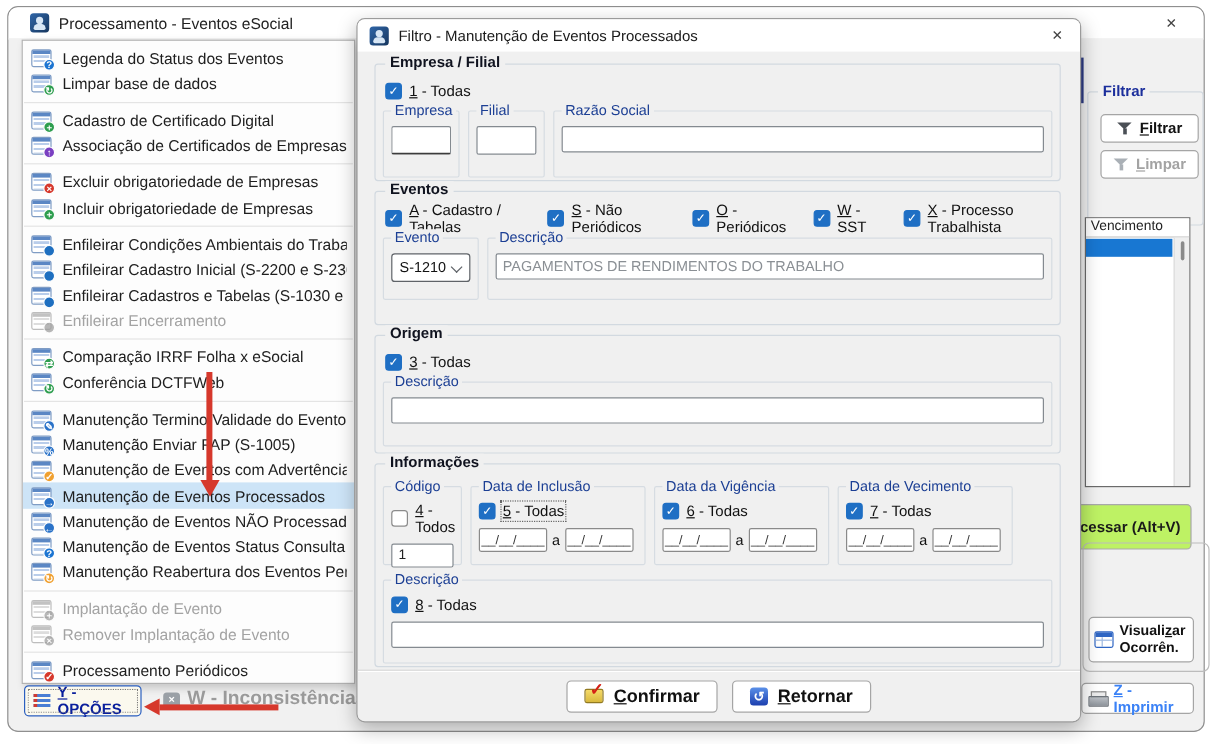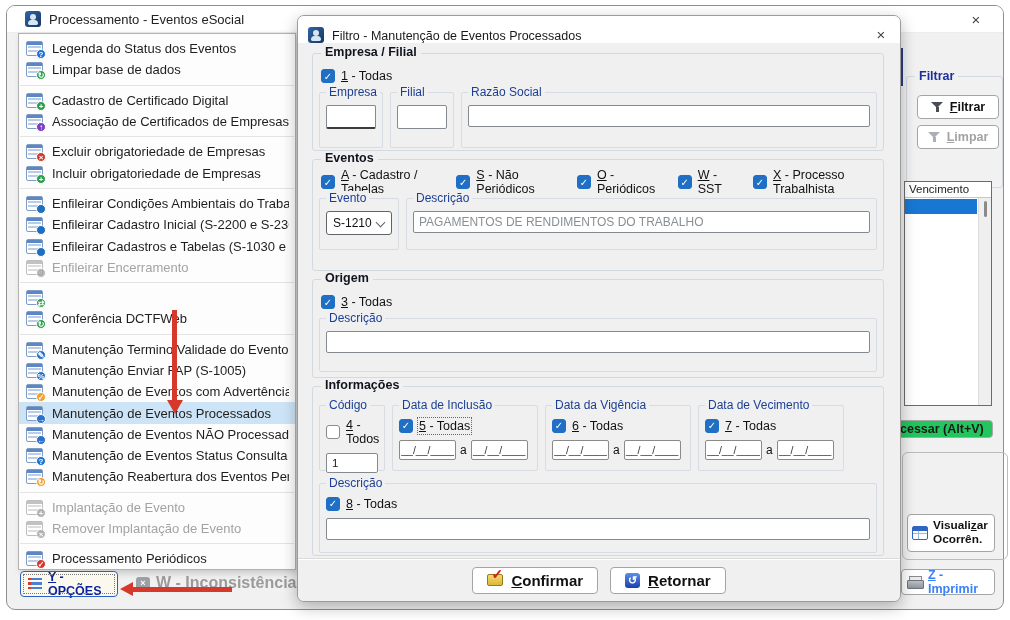--- a/index.html
+++ b/index.html
@@ -35,22 +35,22 @@
   .funnel::before { content:""; position:absolute; left:0; top:1px; border-left:6.5px solid transparent; border-right:6.5px solid transparent; border-top:6px solid #4a4f55; }
   .funnel::after  { content:""; position:absolute; left:5.5px; top:6px; width:2.5px; height:5px; background:#4a4f55; }
   .funnel.lite::before { border-top-color:#aab0b6; } .funnel.lite::after { background:#aab0b6; }
 
   .bg-grid { position:absolute; left:904px; top:181px; width:88px; height:225px; background:#fff; border:1px solid #6b6b6b; z-index:1; }
   .bg-grid .hdr { height:16px; font-size:11.5px; color:#222; padding:1px 0 0 4px; border-bottom:1px solid #c8c8c8; background:#fff; }
   .bg-grid .selrow { position:absolute; left:0; top:17px; height:15px; width:calc(100% - 14px); background:#1877d2; }
   .bg-grid .vscroll { position:absolute; right:0; top:16px; bottom:0; width:13px; background:#efefef; border-left:1px solid #dcdcdc; }
   .bg-grid .vthumb { position:absolute; left:5px; top:3px; width:3px; height:16px; background:#8a8a8a; border-radius:2px; }
 
-  .bg-processar { position:absolute; left:897px; top:420px; width:96px; height:18px; z-index:1;
-                  background:#22c55e; border:1px solid #a9a9a9; border-radius:4px; font-weight:bold; font-size:12.5px;
+  .bg-processar { position:absolute; left:897px; top:420px; width:96px; height:38px; z-index:1;
+                  background:#bef264; border:1px solid #a9a9a9; border-radius:4px; font-weight:bold; font-size:12.5px;
                   display:flex; align-items:center; padding-left:2px; overflow:hidden; white-space:nowrap; }
   .bg-vispanel { position:absolute; left:902px; top:452px; width:106px; height:108px; border:1px solid #bcbcbc; border-radius:6px; z-index:1; }
   .bg-visualizar { position:absolute; left:907px; top:514px; width:88px; height:38px; z-index:1;
                    background:#fff; border:1px solid #a5a5a5; border-radius:4px; display:flex; align-items:center; gap:5px; padding:0 4px; }
   .bg-visualizar .txt { font-weight:bold; font-size:11.8px; line-height:1.15; color:#111; }
   .ic-grid { width:16px; height:14px; border:1px solid #2f66c4; border-radius:2px; background:linear-gradient(#2f66c4 0 4px,#fff 4px); position:relative; flex:0 0 auto; }
   .ic-grid::before { content:""; position:absolute; left:0; right:0; top:6px; border-top:1px solid #9db9e2; }
   .ic-grid::after  { content:""; position:absolute; left:5px; top:4px; bottom:0; border-left:1px solid #9db9e2; }
 
   .bg-imprimir { position:absolute; left:901px; top:569px; width:94px; height:26px; z-index:1;
@@ -86,21 +86,21 @@
   .ic-opts::before { content:""; position:absolute; left:0; top:0; bottom:0; width:3px; background:repeating-linear-gradient(180deg,#d23b2f 0 2.5px,transparent 2.5px 4.5px); }
   .tab-incons { position:absolute; left:136px; top:574px; z-index:2; display:flex; align-items:center; gap:6px;
                 font-weight:bold; font-size:16px; color:#9a9a9a; }
   .ic-wx { width:14px; height:13px; border-radius:3px; background:#9aa0a6; color:#fff; font-size:9px; font-weight:bold;
            display:flex; align-items:center; justify-content:center; flex:0 0 auto; }
   .ic-wx::after { content:"×"; }
 
   
   .dlg { position:absolute; left:297px; top:15px; width:604px; height:587px; z-index:3;
          background:#f0f0f0; border:1px solid #9b9b9b; border-radius:7px; box-shadow:0 5px 16px rgba(0,0,0,.28); overflow:hidden; }
-  .dlg-titlebar { height:27px; background:#fff; display:flex; align-items:flex-end; gap:8px; padding:0 6px 0 10px; }
+  .dlg-titlebar { height:27px; background:#fff; display:flex; align-items:center; gap:8px; padding:0 6px 0 10px; }
   .dlg-titlebar .t { flex:1; font-size:12.5px; color:#1a1a1a; }
   .dlg-body { padding:10px 16px 0 14px; }
 
   .dgrp { position:relative; border:1px solid #d2d9e0; border-radius:3px; padding:12px 6px 6px 6px; margin-bottom:8px; }
   .dgrp > .g-label { position:absolute; top:-9px; left:8px; background:#f0f0f0; padding:0 4px; font-weight:bold; color:#10131f; font-size:12.5px; }
 
   .check-row { display:flex; align-items:center; gap:26px; height:20px; padding-left:2px; }
   .check { display:inline-flex; align-items:center; gap:6px; }
   .cb { width:14px; height:14px; border:1px solid #8b8b8b; border-radius:3px; background:#fff; color:#fff;
         display:inline-flex; align-items:center; justify-content:center; font-size:10px; flex:0 0 auto; }
@@ -260,20 +260,21 @@
       <span class="mi-ic">
         <span class="mi-badge" style="background: rgb(154, 160, 166);"></span>
       </span>
       <span class="mi-label">Enfileirar Encerramento</span>
     </div>
         <div class="menu-sep"></div>
         <div class="mi">
       <span class="mi-ic">
         <span class="mi-badge" style="background: rgb(46, 158, 79);">⇄</span>
       </span>
+      <span class="mi-label">Comparação IRRF Folha x eSocial</span>
     </div>
         <div class="mi">
       <span class="mi-ic">
         <span class="mi-badge" style="background: rgb(46, 158, 79);">↻</span>
       </span>
       <span class="mi-label">Conferência DCTFWeb</span>
     </div>
         <div class="menu-sep"></div>
         <div class="mi">
       <span class="mi-ic">

